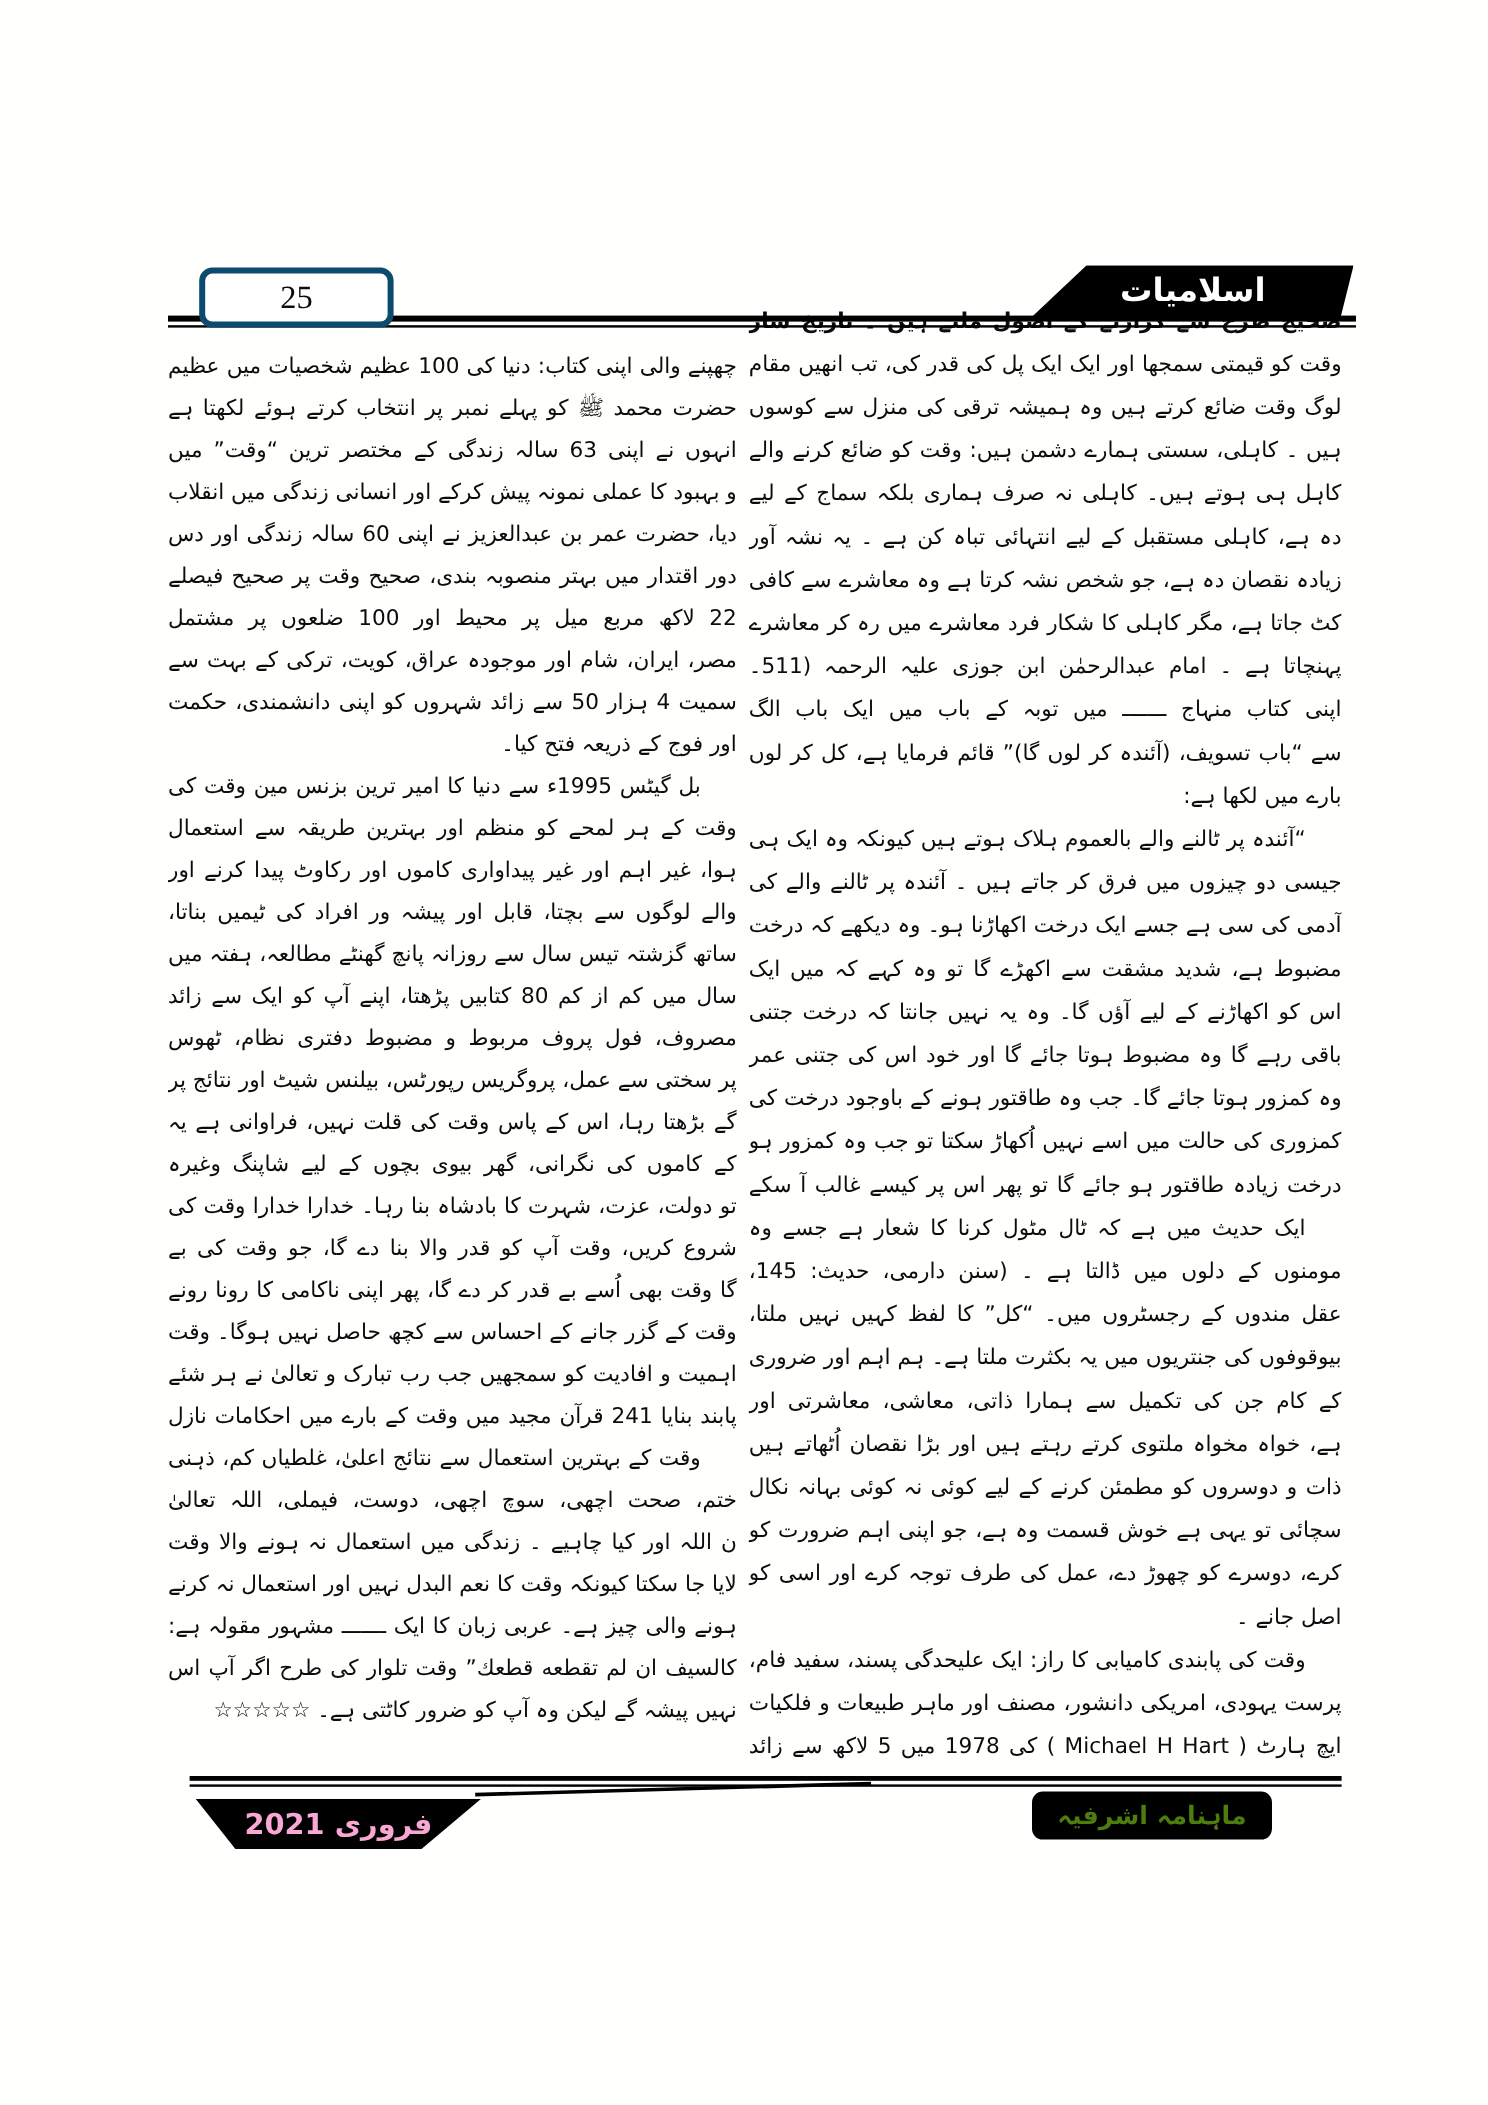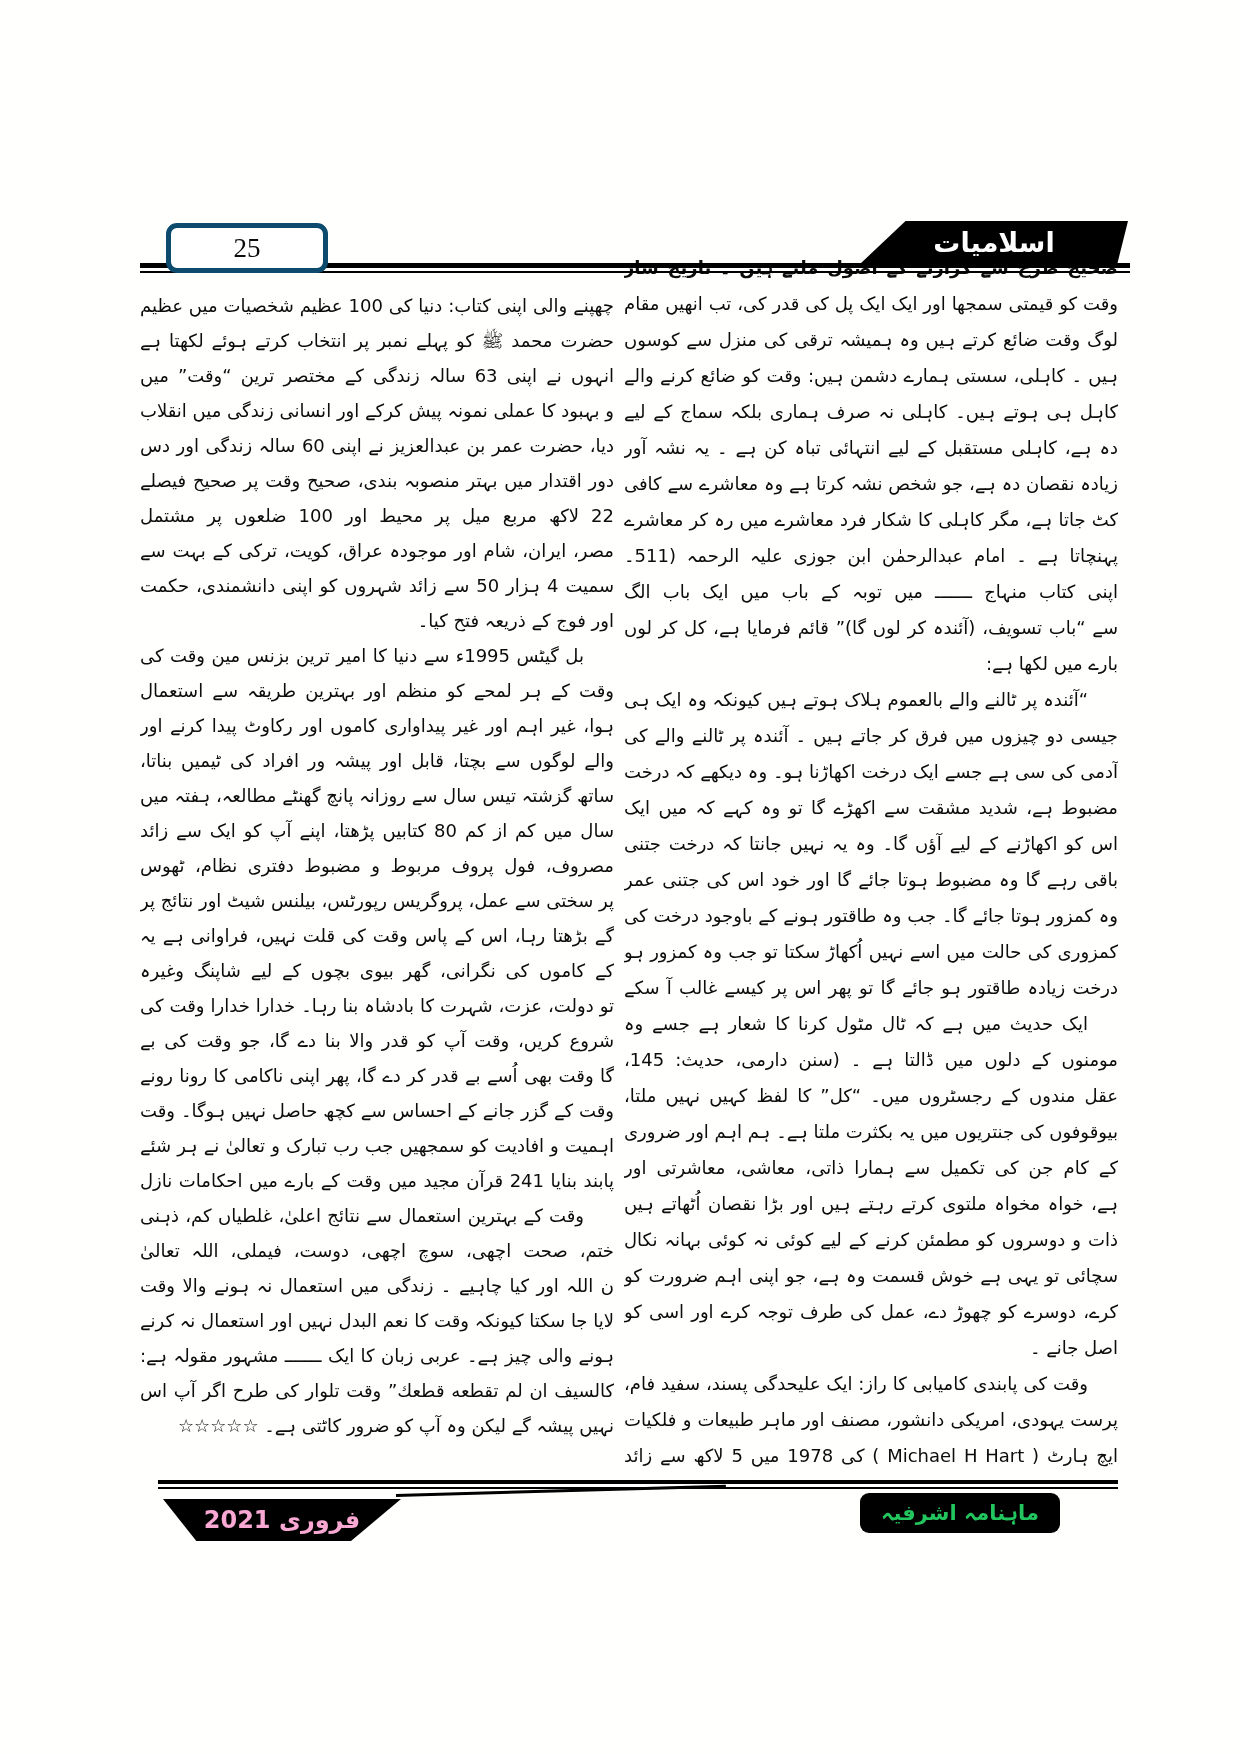--- a/index.html
+++ b/index.html
@@ -54,21 +54,21 @@
   }
   .footer-left-banner{
     position:absolute;left:163px;top:1487px;width:238px;height:42px;
     background:#000;color:#f9a8d4;z-index:2;
     clip-path:polygon(0 0,100% 0,79% 100%,14% 100%);
     display:flex;align-items:center;justify-content:center;
     font-size:24px;font-weight:bold;direction:rtl;margin-top:12px;
   }
   .footer-right-banner{
     position:absolute;right:180px;top:1493px;width:200px;height:40px;
-    background:#000;color:#22c55e;border-radius:9px;z-index:2;
+    background:#000;color:#4d7c0f;border-radius:9px;z-index:2;
     display:flex;align-items:center;justify-content:center;
     font-size:21px;font-weight:bold;direction:rtl;
   }
 </style>
 </head>
 <body>
 
 <div class="page">
 
   <div class="header-rule"></div>

